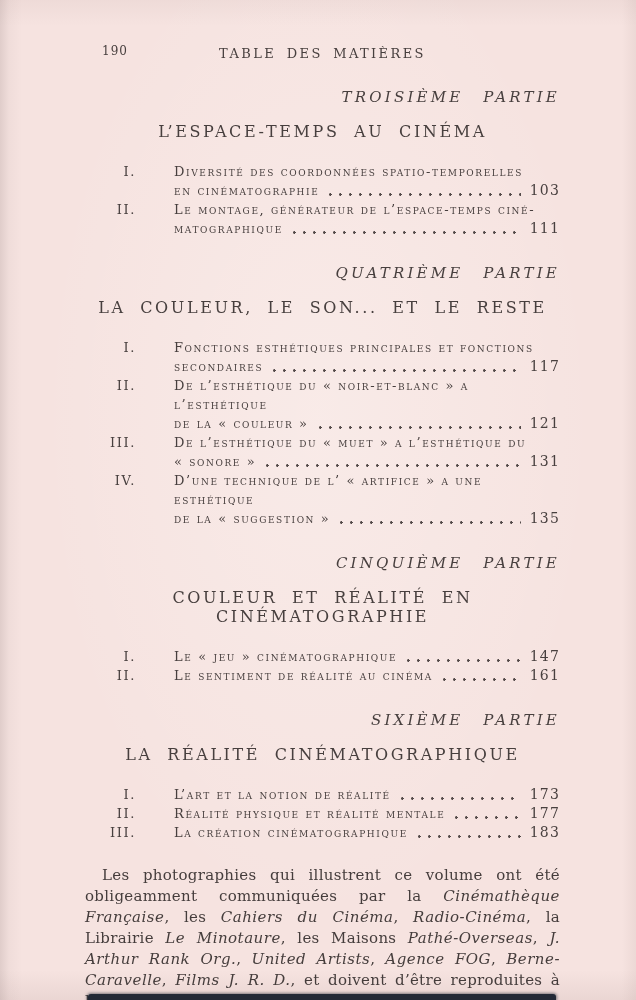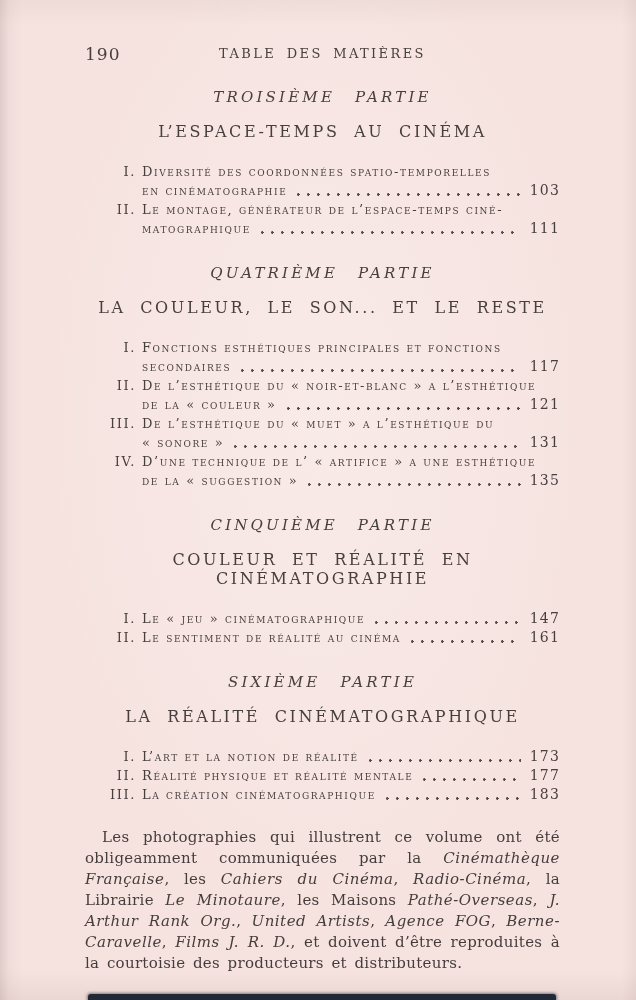--- a/index.html
+++ b/index.html
@@ -22,32 +22,32 @@
       linear-gradient(90deg, rgba(122,104,104,0.18) 0px, rgba(122,104,104,0.05) 9px, rgba(0,0,0,0) 22px),
       linear-gradient(270deg, rgba(150,124,122,0.10) 0px, rgba(0,0,0,0) 14px),
       linear-gradient(0deg, rgba(150,120,118,0.12) 0px, rgba(0,0,0,0) 30px),
       linear-gradient(180deg, rgba(150,120,118,0.08) 0px, rgba(0,0,0,0) 26px),
       #f6e3e0;
   }
 
   
   .head-row { position: relative; height: 18px; }
   .page-number {
-    position: absolute; left: 0; top: 0;
-    font-size: 17px; letter-spacing: 1px;
+    position: absolute; left: 17px; top: 0;
+    font-size: 12px; letter-spacing: 1px;
   }
   .running-title {
     display: block; text-align: center;
     font-size: 13px; letter-spacing: 2.4px; word-spacing: 4px;
     padding-top: 2px;
   }
 
   
   .part-label {
-    text-align: center;
+    text-align: right;
     font-style: italic;
     font-size: 15px;
     letter-spacing: 3.2px;
     word-spacing: 12px;
     margin: 26px 0 14px 0;
   }
   .section-title {
     text-align: center;
     font-size: 16px;
     letter-spacing: 2.6px;
@@ -65,21 +65,21 @@
     line-height: 19px;
     letter-spacing: 1.6px;
   }
   .num {
     flex: 0 0 57px;
     box-sizing: border-box;
     padding-right: 6px;
     text-align: right;
     font-variant: normal;
   }
-  .ebody { flex: 1 1 auto; min-width: 0; }
+  .ebody { flex: 1 1 auto; min-width: 0; margin-left: 32px; }
   .l-first {
     text-align: justify;
     text-align-last: justify;
   }
   .l-last {
     display: flex;
     align-items: baseline;
   }
   .l-last .txt { flex: 0 0 auto; white-space: nowrap; }
   .dots {

